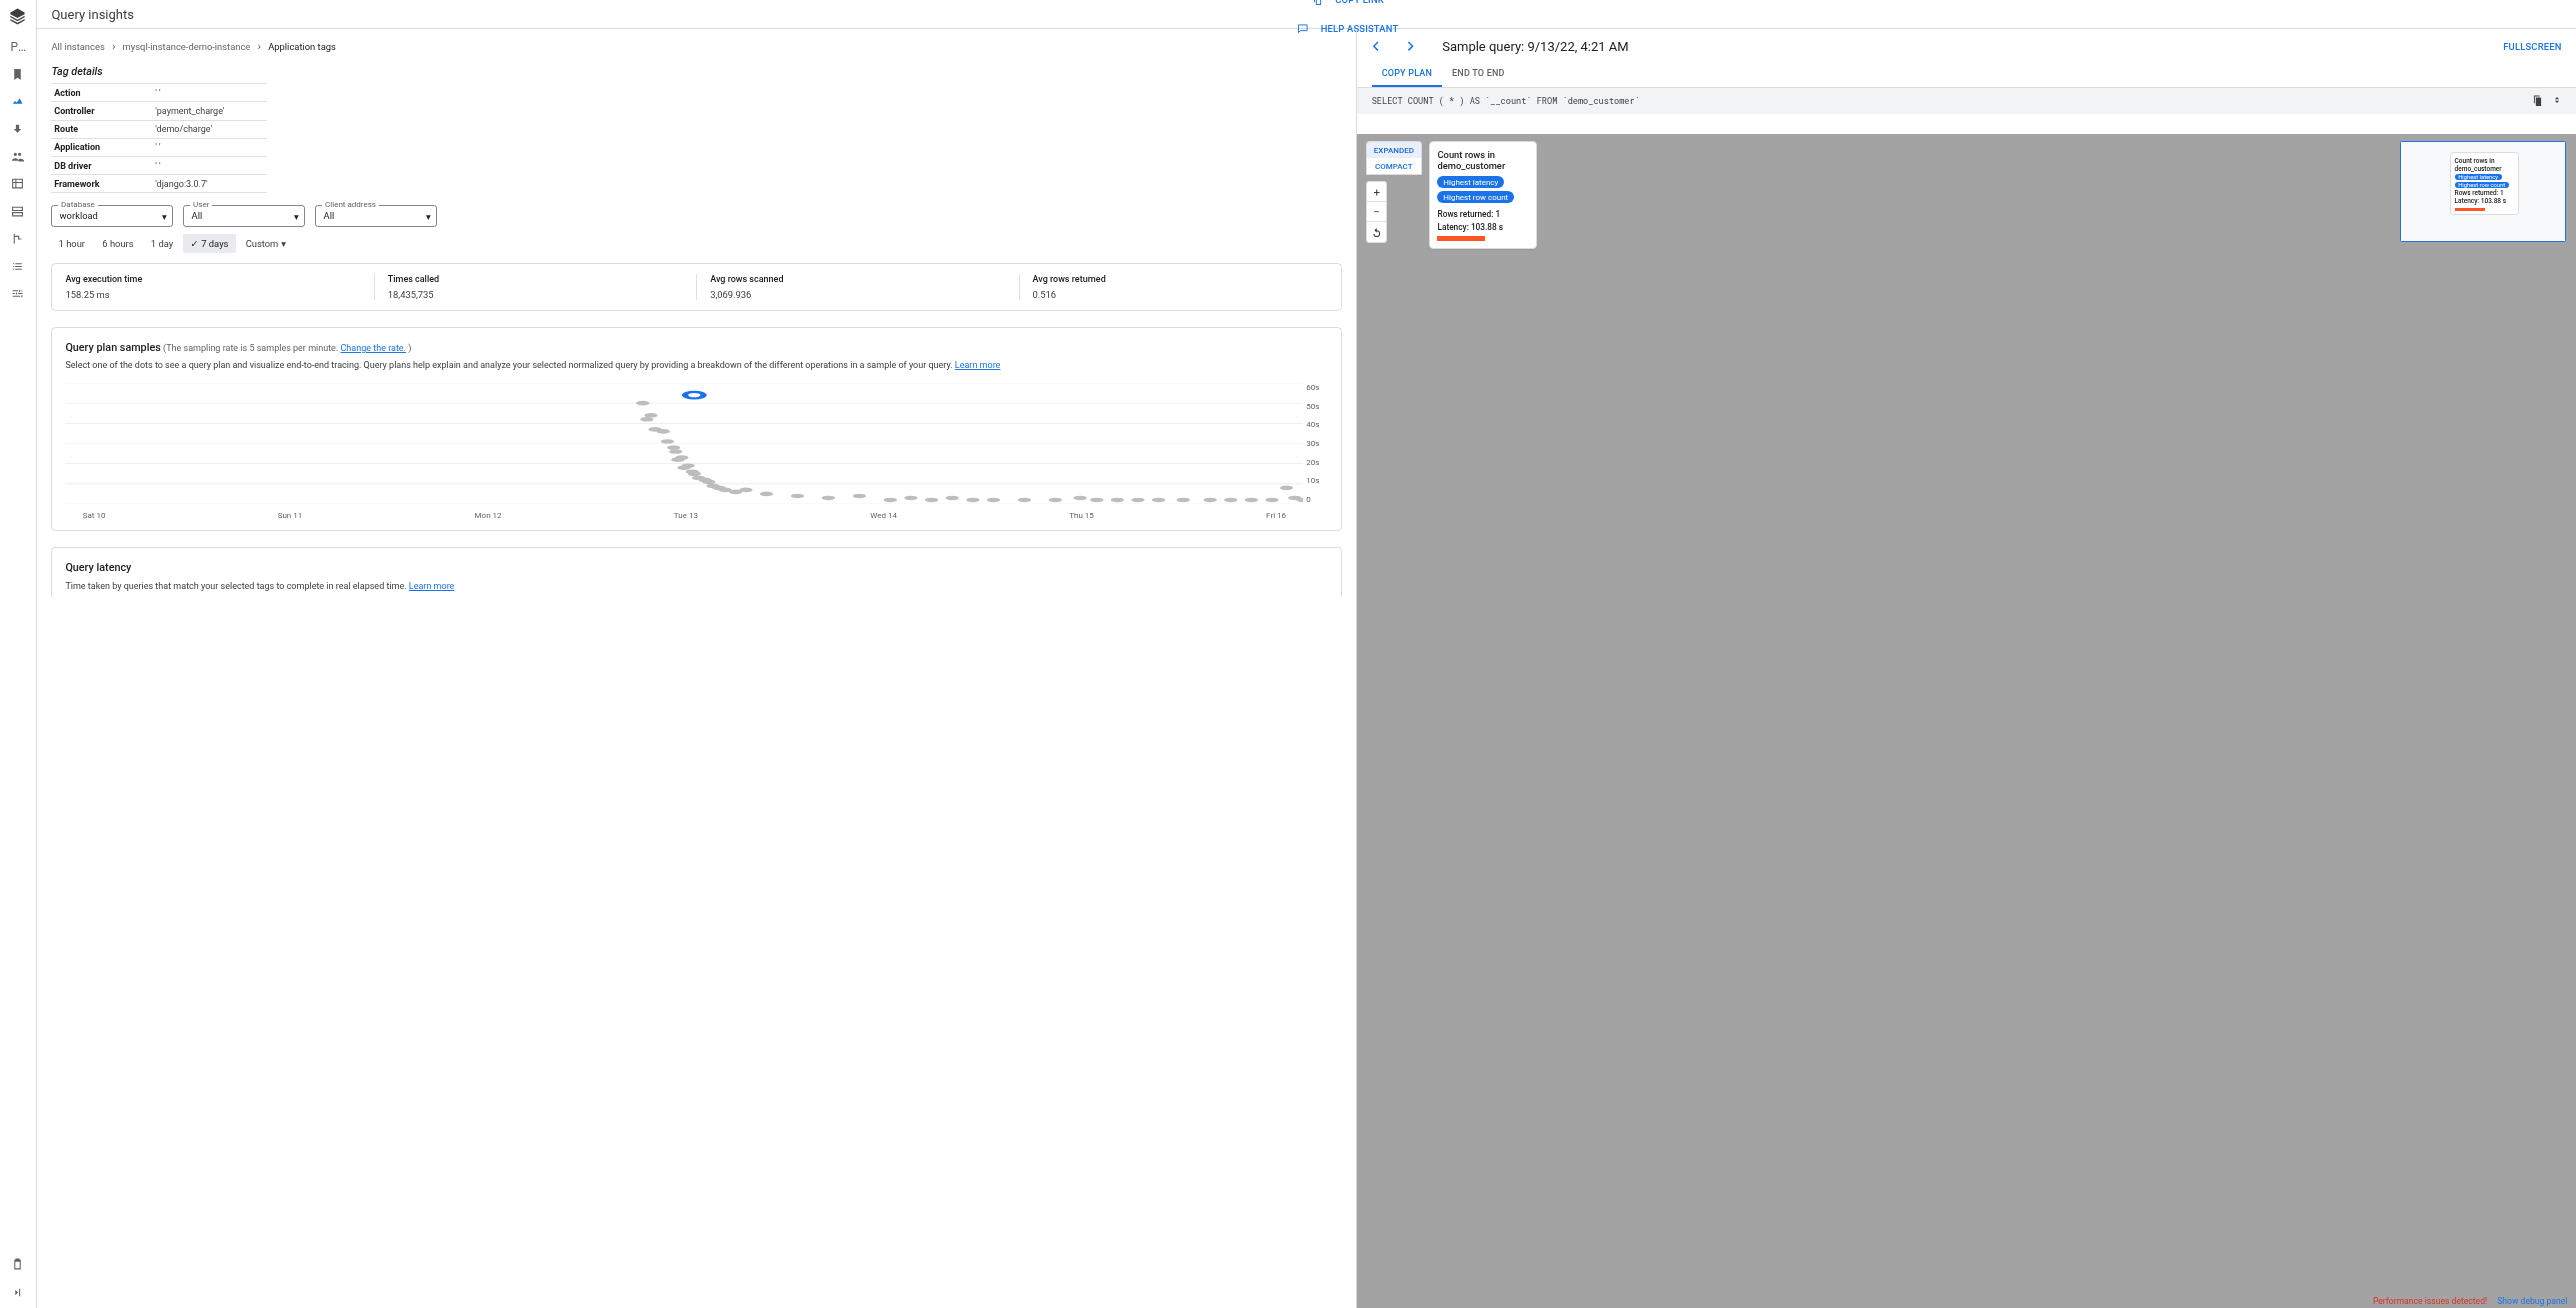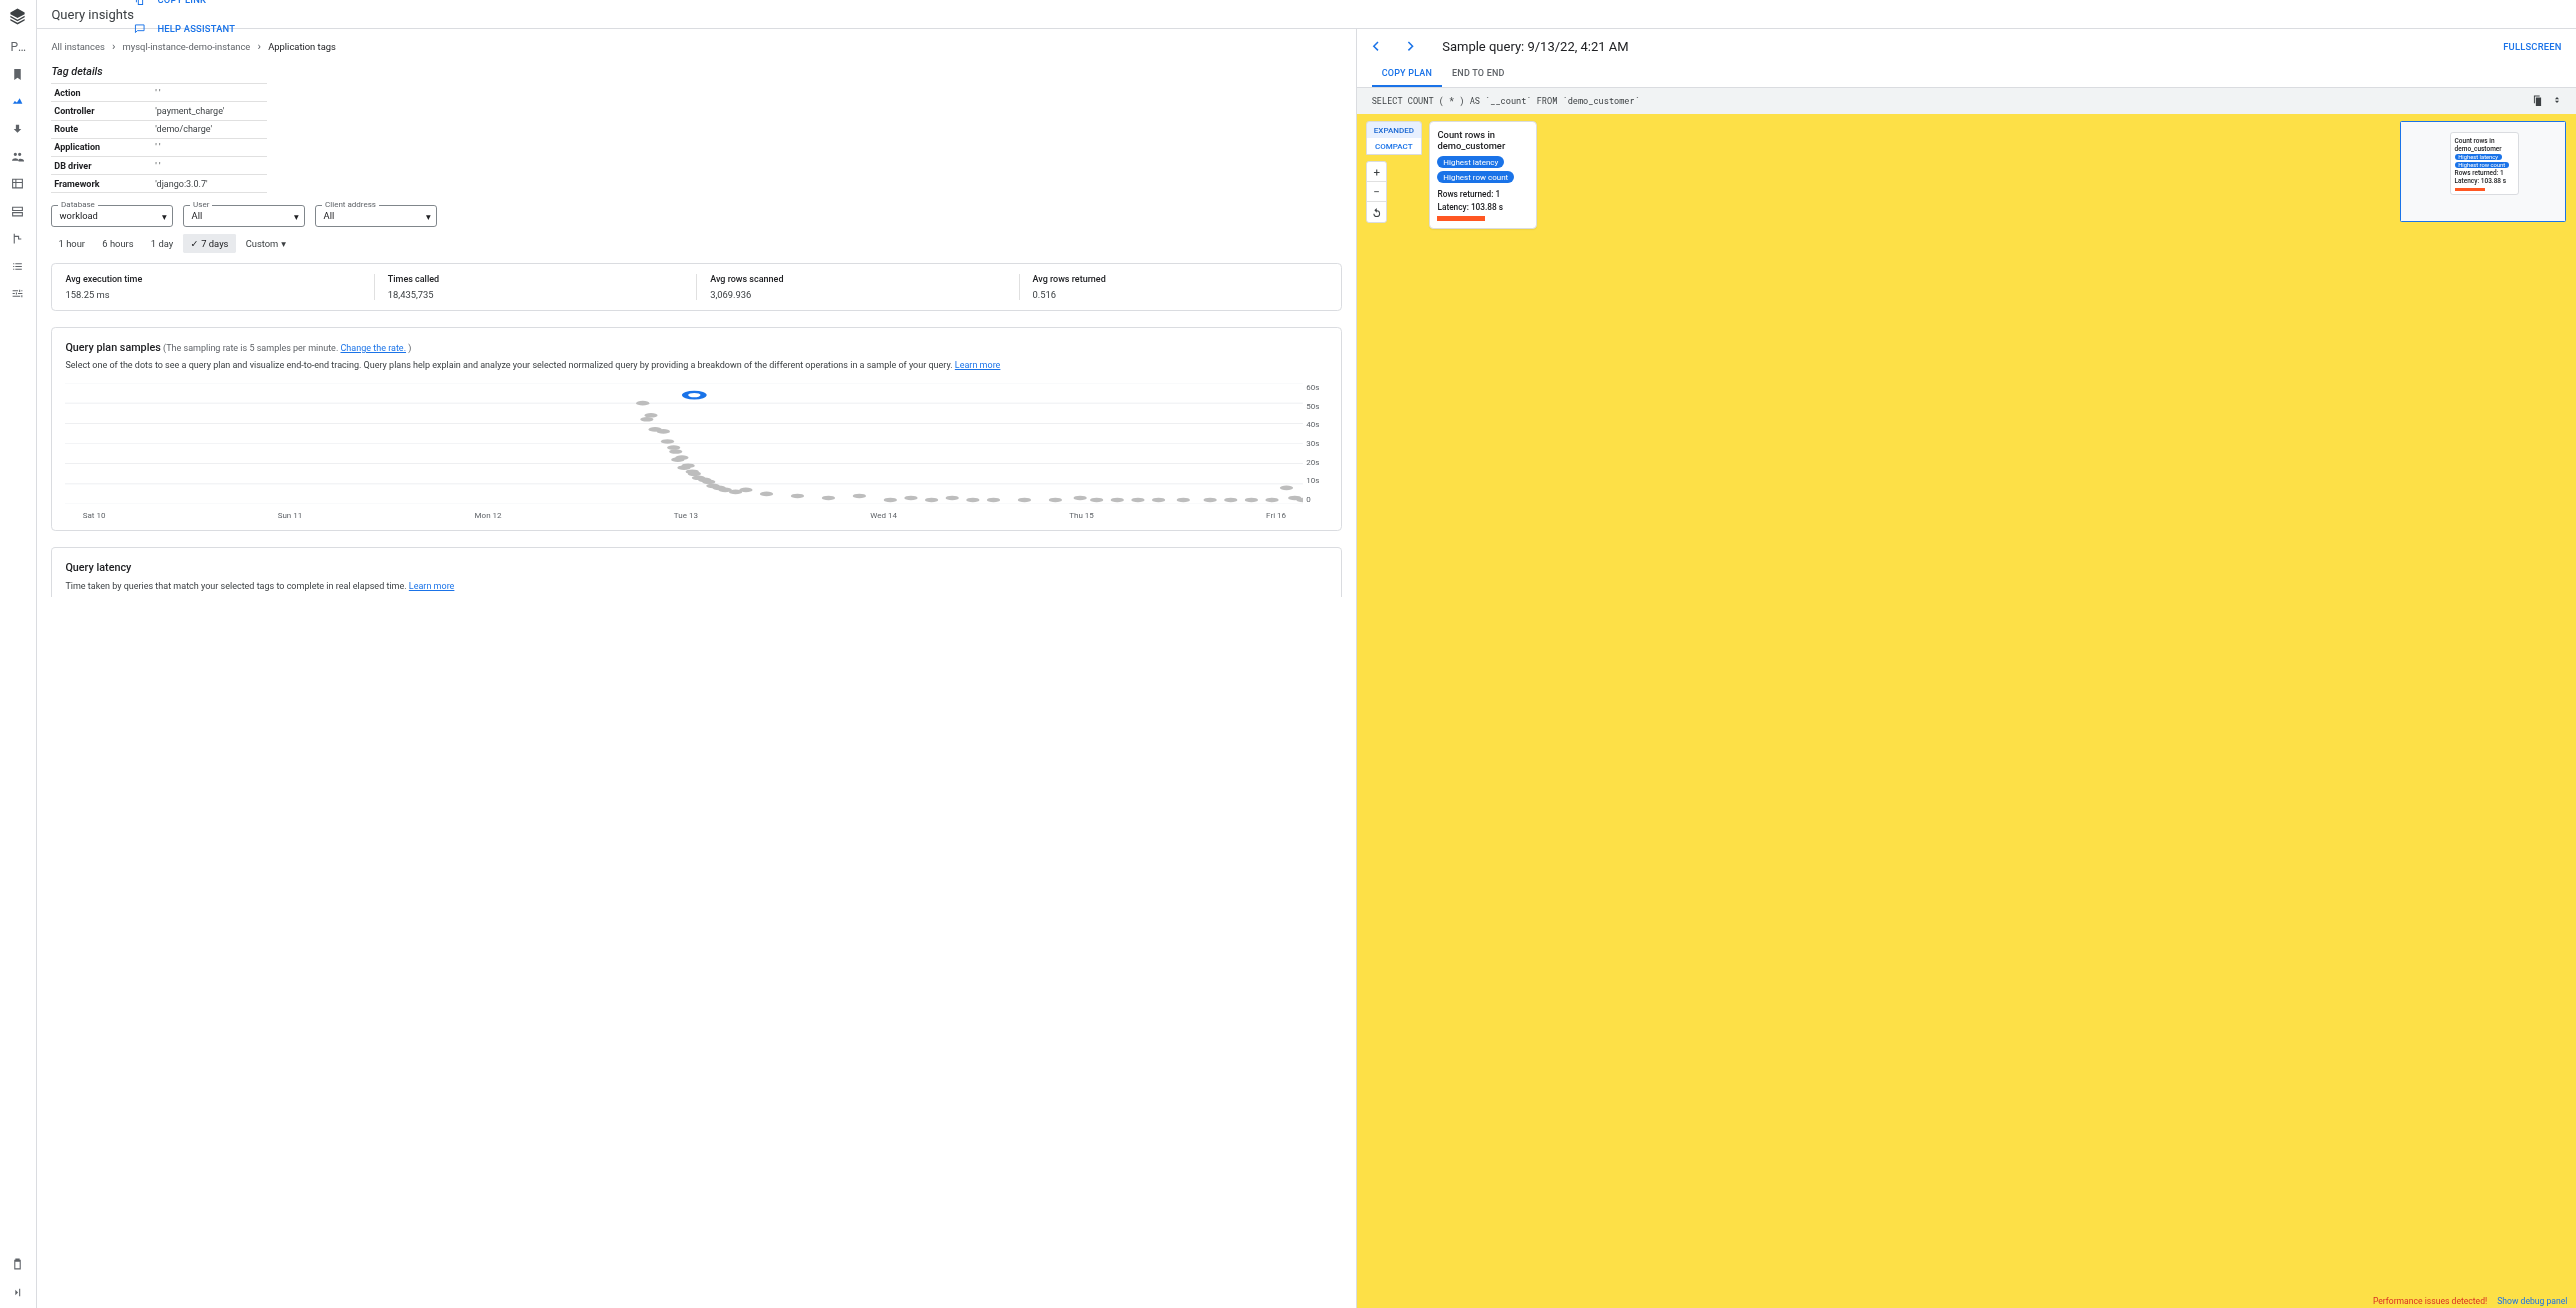--- a/index.html
+++ b/index.html
@@ -11,21 +11,21 @@
 .navrail .navlabel { font-size: 12px; color: #5f6368; padding: 0 10px; overflow: hidden; text-overflow: ellipsis; white-space: nowrap; width: 35px; text-align: center; }
 .navrail .navicon { width: 14.4px; height: 14.4px; color: #5f6368; display: flex; align-items: center; justify-content: center; cursor: pointer; }
 .navrail .navicon.active { color: #1a73e8; }
 .navrail .spacer { flex: 1; }
 
 .main { flex: 1; display: flex; flex-direction: column; min-width: 0; }
 
 .topbar { height: 29px; border-bottom: 0.7px solid #dadce0; display: flex; align-items: center; padding: 0 14.4px; }
 .topbar .title { font-size: 13px; color: #3c4043; }
 .topbar .right { margin-left: auto; display: flex; gap: 17.3px; }
-.topbar .link { color: #1a73e8; font-size: 9.4px; font-weight: 500; display: flex; align-items: center; gap: 12px; cursor: pointer; letter-spacing: 0.2px; }
+.topbar .link { color: #1a73e8; font-size: 9.4px; font-weight: 500; display: flex; align-items: center; gap: 12px; cursor: pointer; letter-spacing: 0.2px; justify-content: center; }
 
 .content { flex: 1; display: flex; min-height: 0; }
 
 .left { width: 52%; overflow-y: auto; padding: 10px 14.4px 29px 14.4px; border-right: 0.7px solid #dadce0; position: relative; }
 
 .breadcrumbs { display: flex; align-items: center; gap: 7.2px; color: #5f6368; font-size: 9.4px; margin-bottom: 11.5px; }
 .breadcrumbs .crumb { cursor: pointer; }
 .breadcrumbs .crumb.current { color: #202124; }
 .chev { font-size: 11.5px; color: #5f6368; }
 
@@ -76,21 +76,21 @@
 
 .tabs { display: flex; border-bottom: 0.7px solid #dadce0; padding-left: 14.4px; }
 .tab { padding: 7.2px 10px; font-size: 9px; font-weight: 500; color: #5f6368; cursor: pointer; border-bottom: 2.2px solid transparent; letter-spacing: 0.2px; }
 .tab.active { color: #1a73e8; border-bottom-color: #1a73e8; }
 
 .sqlbar { background: #f1f3f4; padding: 7.2px 14.4px; font-family: "Roboto Mono", monospace; font-size: 8.6px; color: #3c4043; display: flex; align-items: center; }
 .sqlbar .sqltext { flex: 1; }
 .sqlbar .sqlbtns { display: flex; gap: 8.6px; color: #3c4043; }
 .sqlbar .sqlbtns span { cursor: pointer; }
 
-.planarea { flex: 1; position: relative; background: #fde047; overflow: hidden; }
+.planarea { flex: 1; position: relative; background: #a3a3a3; overflow: hidden; margin-top: 20px; }
 
 .plan-toolbar { position: absolute; left: 8.6px; top: 7.2px; }
 .plan-toggle { border: 0.7px solid #dadce0; border-radius: 2.9px 2.9px 0 0; overflow: hidden; width: 56px; }
 .plan-toggle .opt { padding: 3.6px 5.8px; font-size: 8px; font-weight: 500; text-align: center; cursor: pointer; }
 .plan-toggle .opt.sel { background: #e8f0fe; color: #1967d2; }
 .plan-toggle .opt.unsel { color: #1a73e8; background: #fff; }
 
 .zoom-ctrl { margin-top: 5.8px; border: 0.7px solid #dadce0; border-radius: 2.9px; width: 21.6px; background: #fff; }
 .zoom-ctrl .zbtn { height: 20px; display: flex; align-items: center; justify-content: center; border-bottom: 0.7px solid #e0e0e0; cursor: pointer; font-size: 11.5px; color: #3c4043; }
 .zoom-ctrl .zbtn:last-child { border-bottom: none; }

